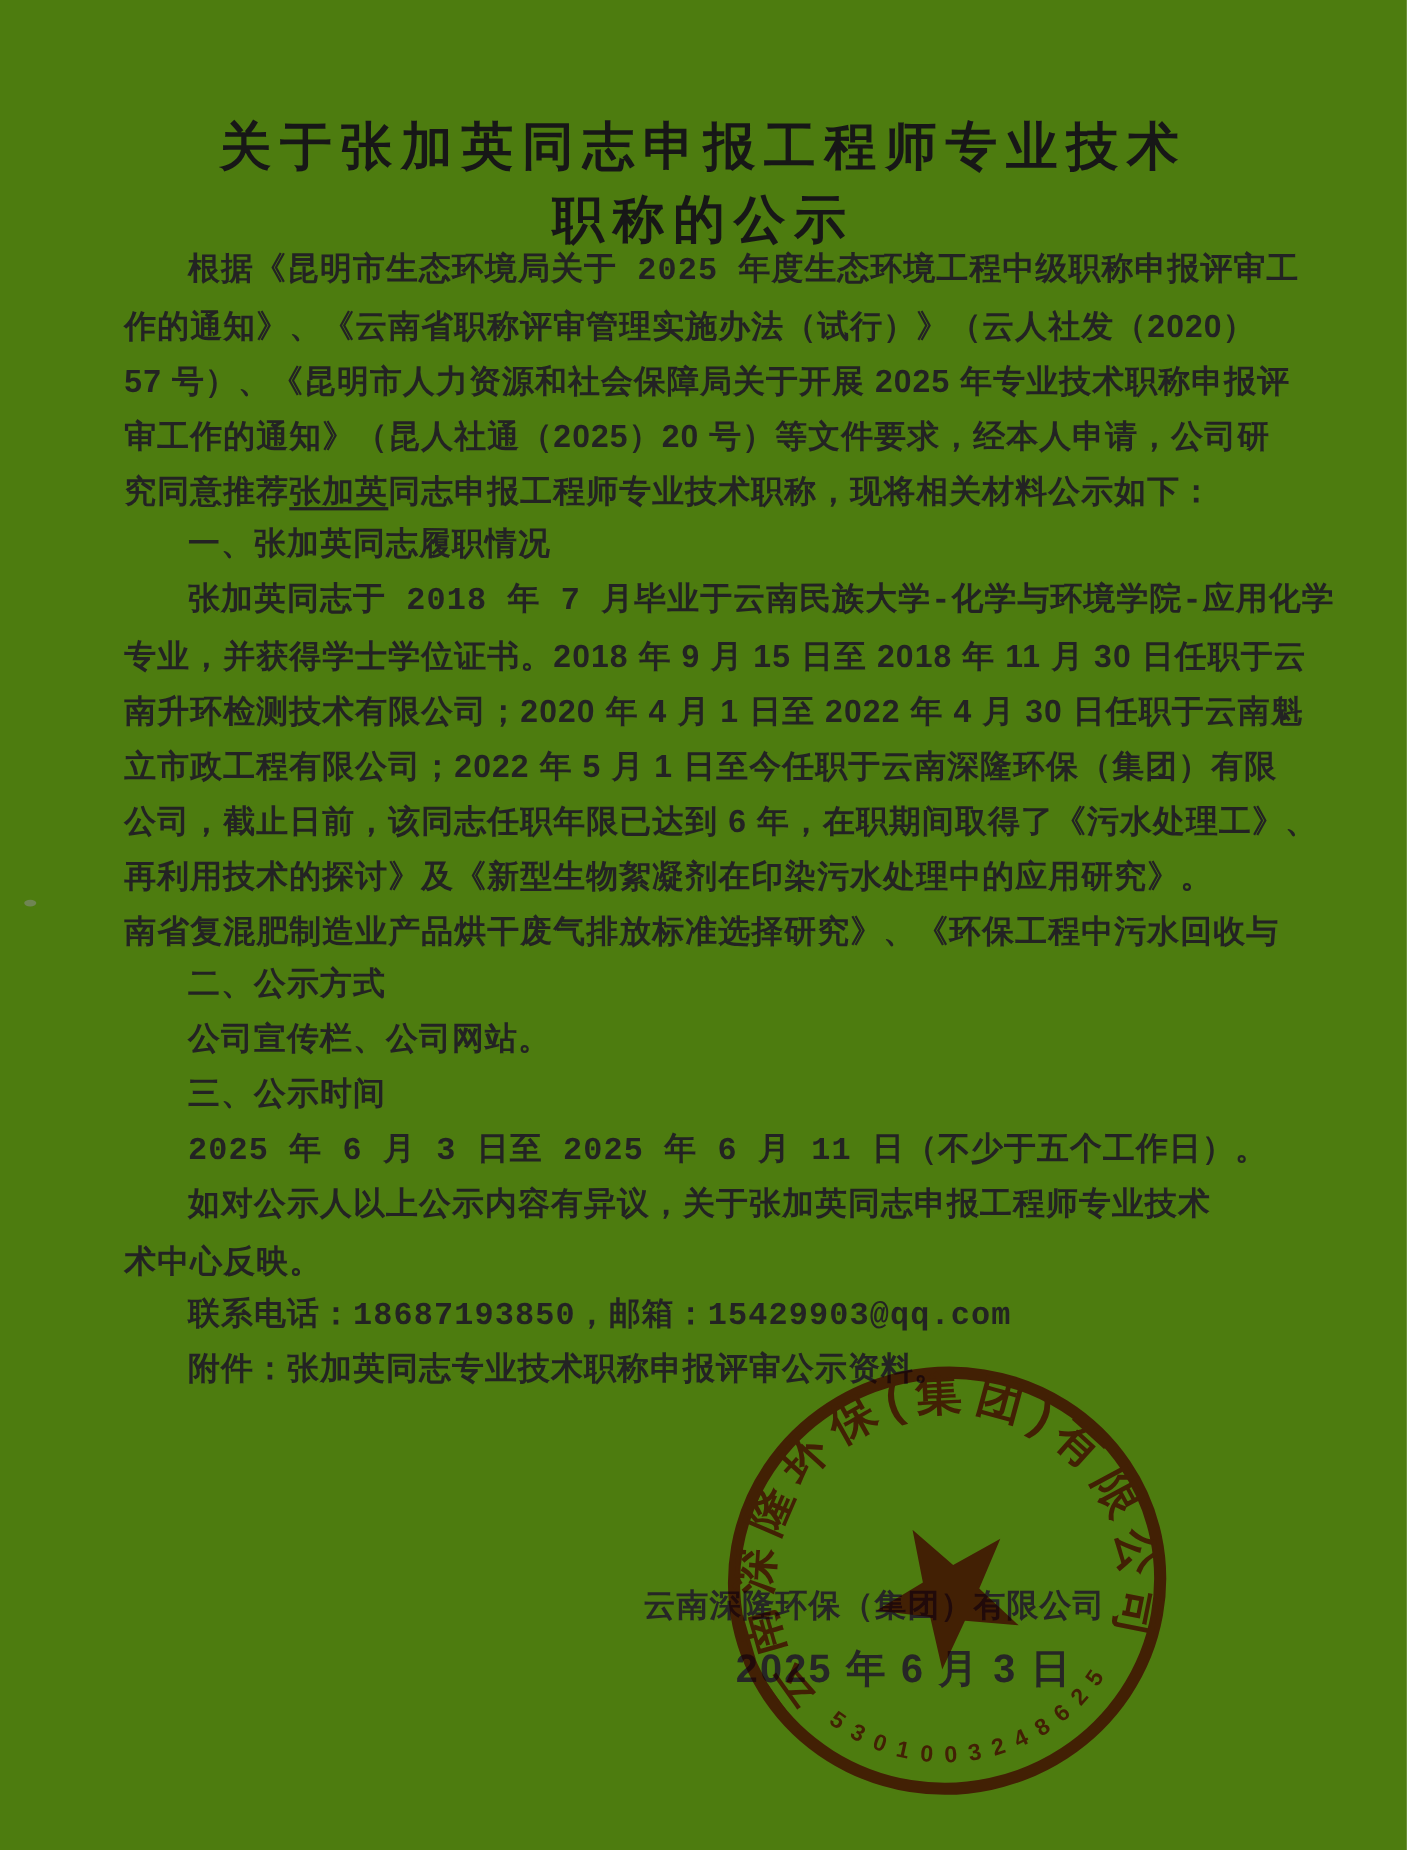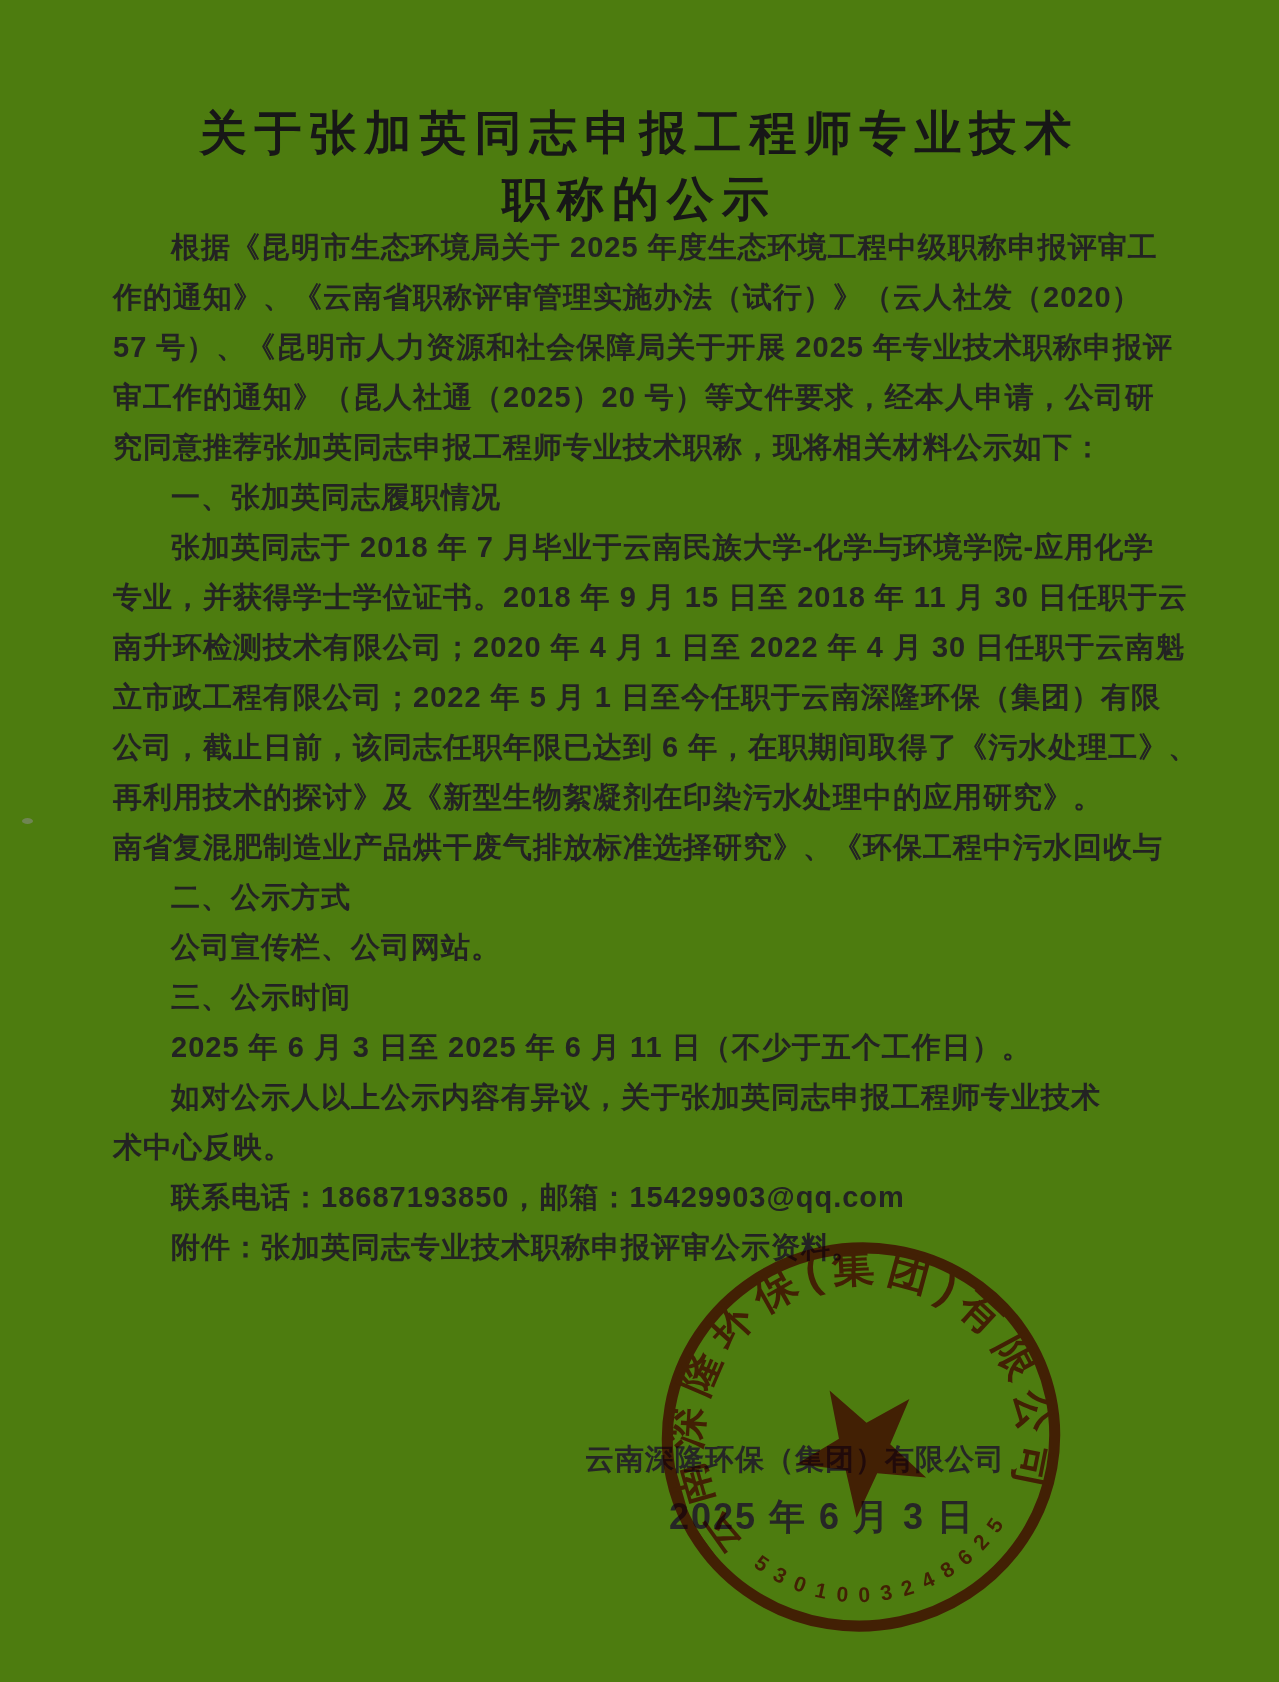--- a/index.html
+++ b/index.html
@@ -30,23 +30,24 @@
     position: absolute;
     top: 222px;
     left: 113px;
     width: 1060px;
     font-size: 29px;
     font-weight: 600;
     letter-spacing: 1px;
     line-height: 50px;
   }
   .line { height: 50px; white-space: nowrap; }
-  .line.indent { padding-left: 58px; }
+  .line.indent { padding-left: 58px; font-family: Liberation Mono, monospace; }
   .em {
     font-weight: 800;
+    text-decoration: underline;
     text-decoration-thickness: 2.5px;
     text-underline-offset: 5px;
   }
   .sig-company {
     position: absolute;
     top: 1440px; left: 580px;
     width: 430px;
     text-align: center;
     font-size: 29px;
     font-weight: 600;

